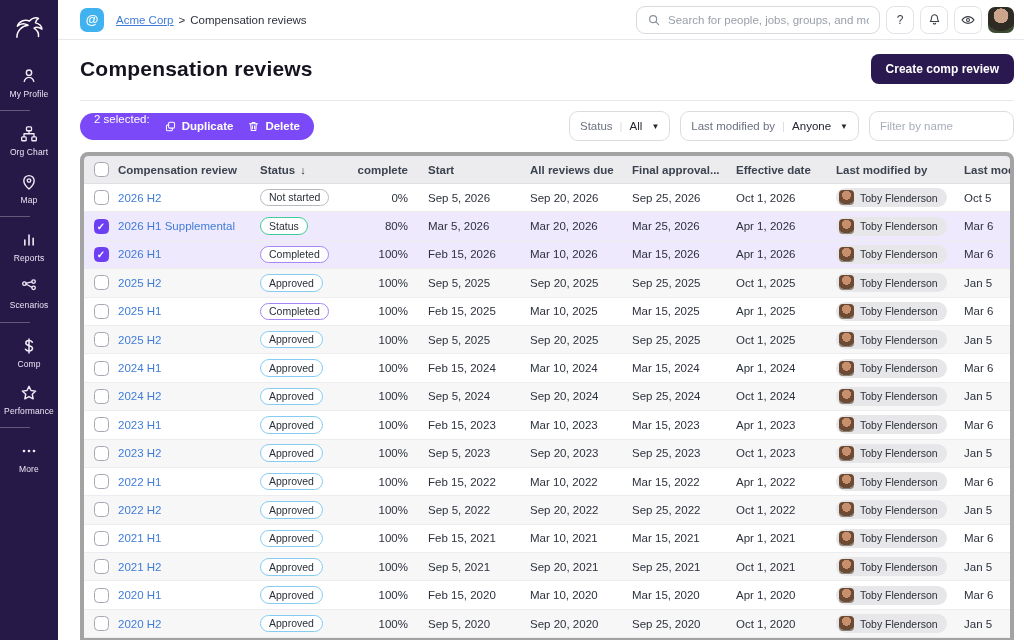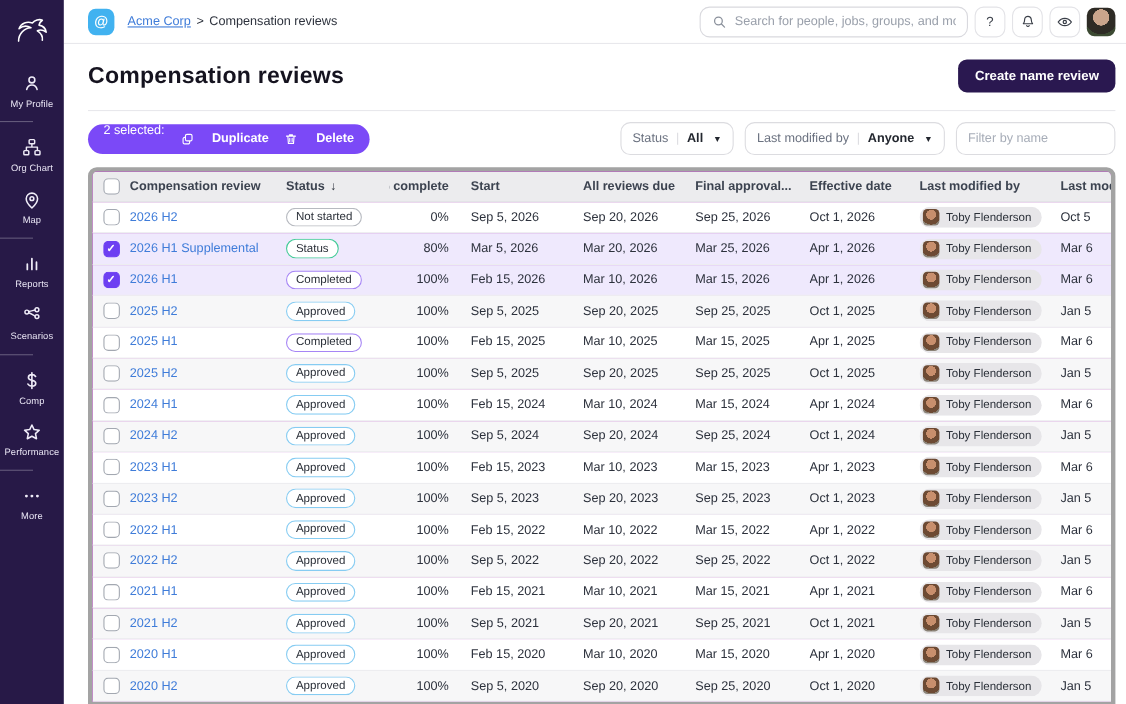--- a/index.html
+++ b/index.html
@@ -41,27 +41,27 @@
   .page-title { font-size:21px; font-weight:800; color:#15131f; letter-spacing:.2px; }
   .create-btn { margin-left:auto; background:#2a1850; color:#fff; border:none; border-radius:8px;
     height:30px; padding:0 15px; font-size:12px; font-weight:600; cursor:pointer;
     font-family:"Liberation Sans", sans-serif; }
   .title-divider { height:1px; background:#e8e8ec; margin-top:4px; }
 
   
   .toolbar { display:flex; align-items:center; margin-top:10px; height:30px; }
   .selection-bar { background:#7b49f7; color:#fff; border-radius:14px; height:27px;
     display:flex; padding:0 14px; gap:14px; font-size:11.5px; }
-  .sel-btn { display:flex; align-items:center; gap:16px; color:#fff; cursor:pointer; font-weight:600; }
+  .sel-btn { display:flex; align-items:center; gap:5px; color:#fff; cursor:pointer; font-weight:600; }
   .filters { margin-left:auto; display:flex; gap:10px; align-items:center; }
   .filter-select { height:30px; border:1px solid #dcdce0; border-radius:9px; background:#fff;
     display:flex; align-items:center; gap:7px; padding:0 10px; font-size:11.5px; cursor:pointer; }
   .filter-select .flabel { color:#6b7280; }
   .filter-select .fsep { color:#dcdce0; }
-  .filter-select .fvalue { color:#23272f; font-weight:700; }
+  .filter-select .fvalue { color:#23272f; font-weight:400; }
   .filter-select .caret { font-size:8px; color:#23272f; margin-left:2px; }
   .filter-input { height:30px; width:145px; border:1px solid #dcdce0; border-radius:9px;
     padding:0 10px; font-size:11.5px; outline:none; color:#23272f; font-family:"Liberation Sans", sans-serif; }
   .filter-input::placeholder { color:#a7adb8; }
 
   
   .table-wrap { margin-top:11px; border:4px solid #a3a3a3; border-radius:8px 8px 0 0;
     overflow:hidden; background:#a21caf; }
   .tr { display:grid; grid-template-columns:34px 142px 94px 74px 102px 102px 104px 100px 128px 110px;
     align-items:center; height:28.4px; border-bottom:1px solid #ededf0; background:#fff; }
@@ -215,21 +215,21 @@
           </svg>
       </span>
     </div>
     <div class="avatar"></div>
   </div>
 </header>
 
 <main class="page">
   <div class="title-row">
     <h1 class="page-title">Compensation reviews</h1>
-    <button class="create-btn">Create name review</button>
+    <button class="create-btn">Create comp review</button>
   </div>
   <div class="title-divider"></div>
 
   <div class="toolbar">
     <div class="selection-bar">
       <span>2 selected:</span>
       <span class="sel-btn">
         <span>
           <svg width="13" height="13" viewBox="0 0 24 24" fill="none" stroke="#fff" stroke-width="1.9" stroke-linejoin="round">
               <rect x="8.5" y="4" width="11" height="11" rx="2.5"></rect>

